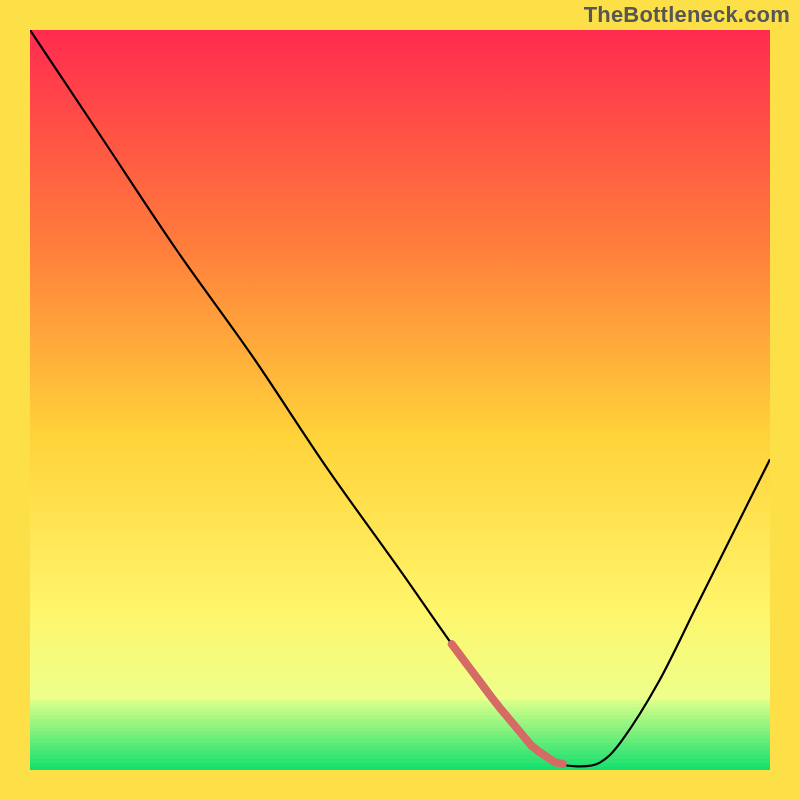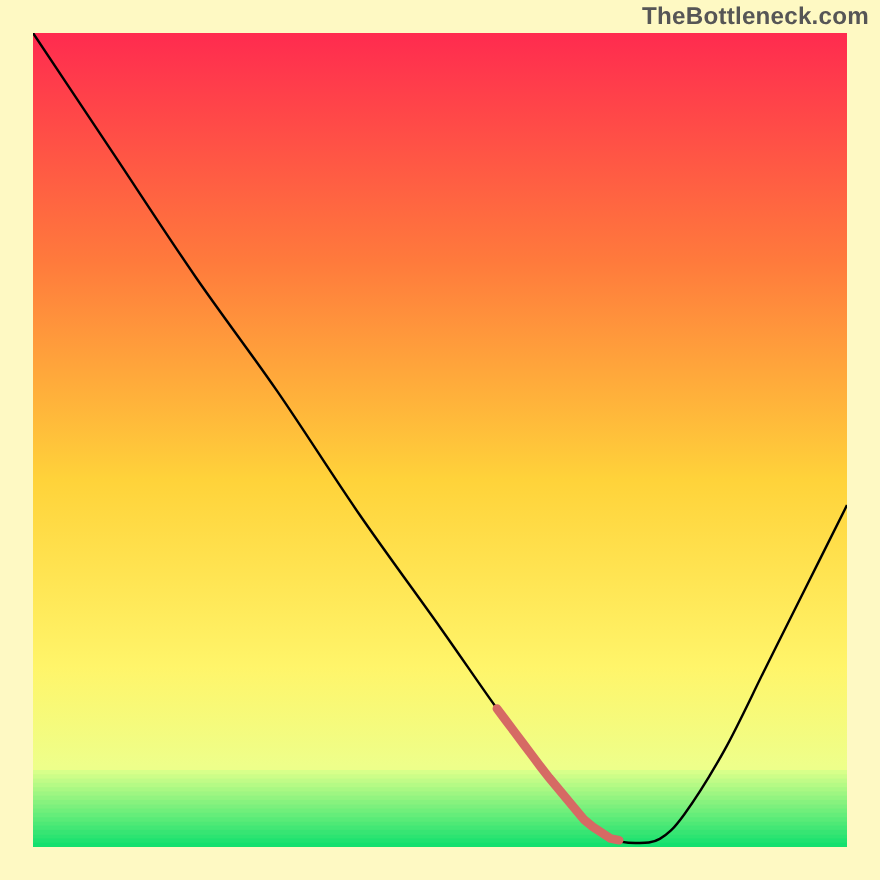--- a/index.html
+++ b/index.html
@@ -1,21 +1,21 @@
 <!DOCTYPE html>
 <html><head>
 <meta charset="utf-8">
 <style>
   * { margin: 0; padding: 0; box-sizing: border-box; }
   html, body { width: 800px; height: 800px; overflow: hidden; background: #000; }
   .frame {
     position: relative;
     width: 800px;
     height: 800px;
-    background: #fef9c3;
+    background: #fde047;
   }
   .watermark {
     position: absolute;
     top: 2px;
     right: 10px;
     font-family: Arial, Helvetica, sans-serif;
     font-size: 22px;
     font-weight: 600;
     color: #565656;
     letter-spacing: 0.2px;

